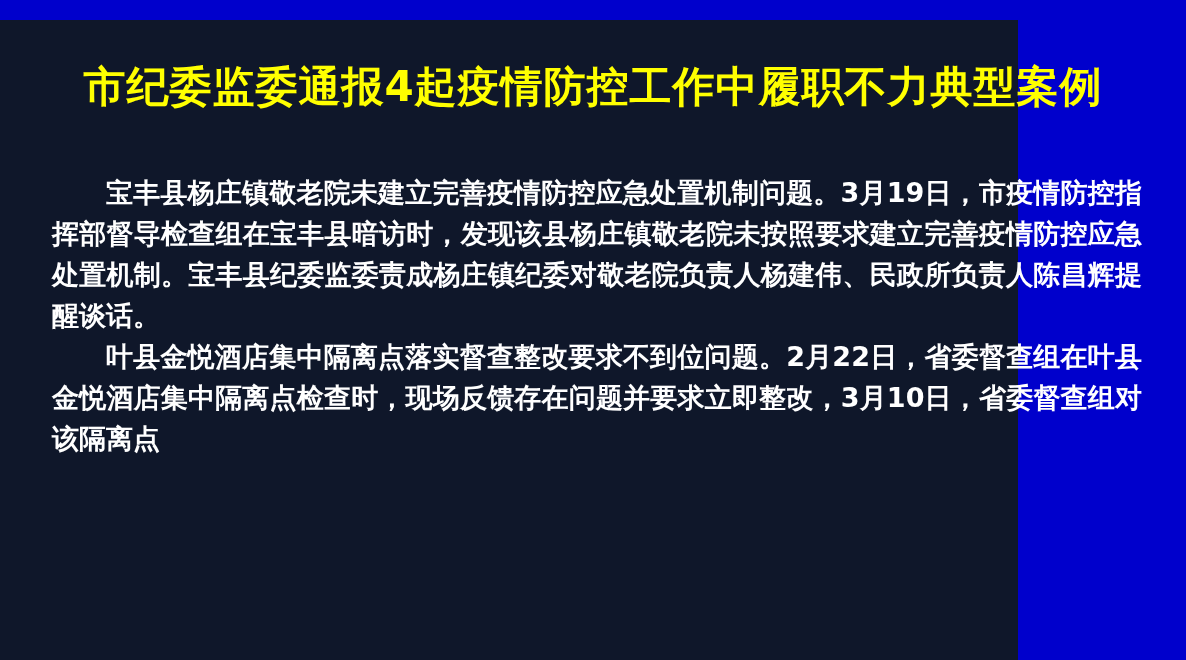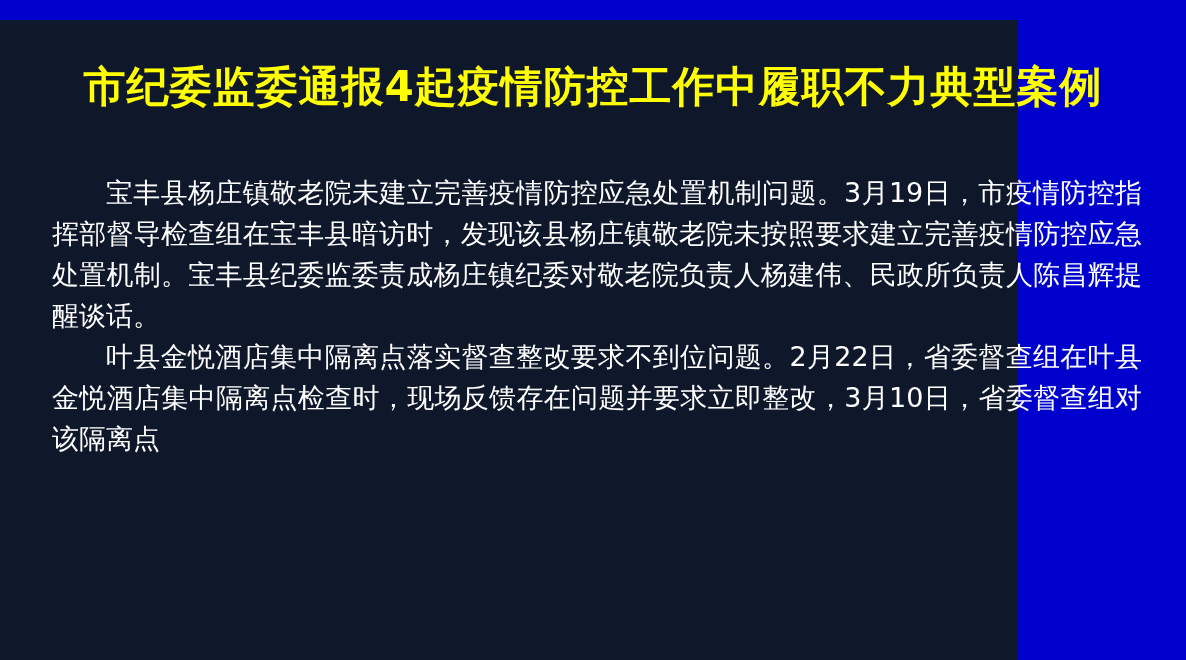--- a/index.html
+++ b/index.html
@@ -44,20 +44,21 @@
     font-size: 27px;
     line-height: 41px;
     text-align: justify;
     text-justify: inter-ideograph;
     font-family: "DejaVu Sans", "Liberation Sans", sans-serif;
   }
   .para {
     margin: 0;
     text-indent: 2em;
     text-align: justify;
+    font-weight: bold;
   }
 </style>
 </head>
 <body>
 
 <div class="slide">
 
   <div class="title">市纪委监委通报4起疫情防控工作中履职不力典型案例</div>
 
   <div class="body-text">

